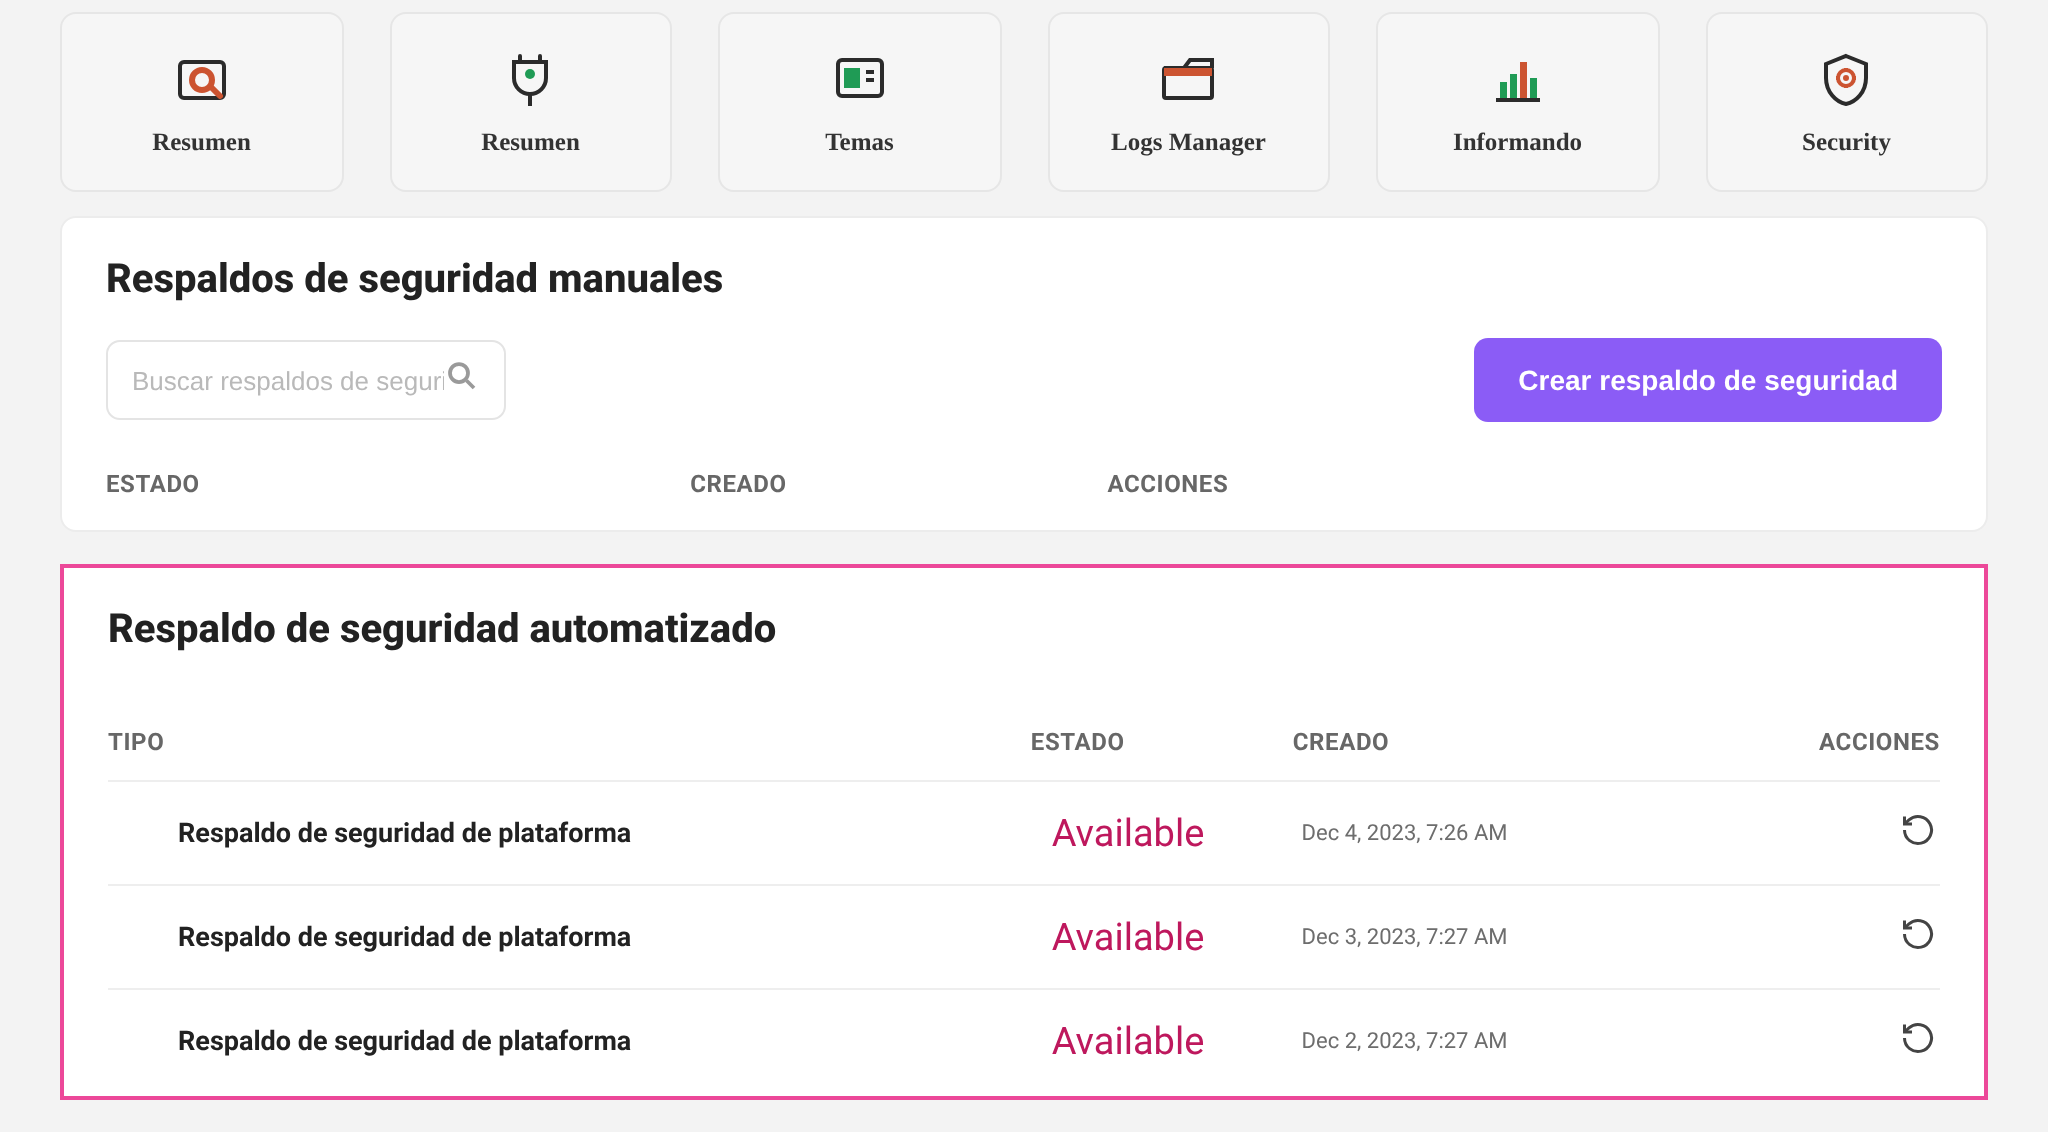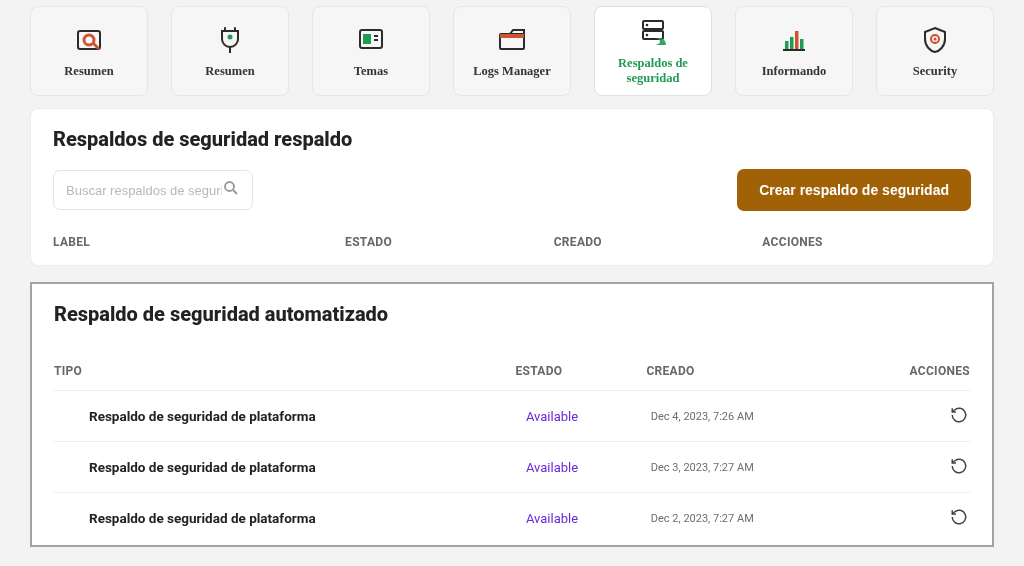--- a/index.html
+++ b/index.html
@@ -82,21 +82,21 @@
     flex: 1;
     border: none;
     outline: none;
     font-size: 13px;
     color: #333;
     background: transparent;
     width: 100%;
   }
   .search input::placeholder { color: #b9b9b9; }
   .btn-primary {
-    background: #a16207;
+    background: #8b5cf6;
     color: #fff;
     border: none;
     border-radius: 7px;
     height: 42px;
     padding: 0 22px;
     font-size: 14px;
     font-weight: 700;
     cursor: pointer;
   }
 
@@ -111,37 +111,37 @@
   }
   .thead span {
     font-size: 12px;
     font-weight: 700;
     color: #676767;
     letter-spacing: 0.3px;
   }
 
   
   .card.auto {
-    border: 2px solid #a3a3a3;
+    border: 2px solid #ec4899;
     border-radius: 0;
     padding-bottom: 2px;
   }
   .auto .thead {
     grid-template-columns: 1.7fr 0.45fr 0.95fr 0.2fr;
     padding: 6px 0 12px 0;
     gap: 12px;
   }
   .auto .thead .col-actions { text-align: right; }
   .auto .trow {
     grid-template-columns: 1.7fr 0.45fr 0.95fr 0.2fr;
     border-top: 1px solid #eee;
     padding: 14px 0;
   }
   .trow .c1 { font-size: 13.5px; font-weight: 700; color: #222; margin-left: 35px; }
-  .trow .c2 { font-size: 13px; color: #6d28d9; }
+  .trow .c2 { font-size: 19px; color: #be185d; }
   .trow .c3 { font-size: 11px; color: #6d6d6d; }
   .trow .c4 { display:flex; justify-content:flex-end; }
   .restore-btn {
     width: 22px; height: 22px;
     background: transparent;
     border: none;
     cursor: pointer;
     color: #444;
     display:flex; align-items:center; justify-content:center;
   }
@@ -187,32 +187,20 @@
     <div class="tab">
       <span class="ic">
         <svg width="30" height="30" viewBox="0 0 30 30">
             <path d="M3 9h10l3-4h11v4" fill="none" stroke="#2b2b2b" stroke-width="2"></path>
             <rect x="3" y="9" width="24" height="15" rx="1" fill="none" stroke="#2b2b2b" stroke-width="2"></rect>
             <rect x="3" y="9" width="24" height="4" fill="#cc5431"></rect>
           </svg>
       </span>
       <span>Logs Manager</span>
     </div>
-    <div class="tab active">
-      <span class="ic">
-        <svg width="30" height="30" viewBox="0 0 30 30">
-            <rect x="5" y="4" width="20" height="8" rx="1" fill="none" stroke="#2b2b2b" stroke-width="2"></rect>
-            <rect x="5" y="14" width="20" height="8" rx="1" fill="none" stroke="#2b2b2b" stroke-width="2"></rect>
-            <circle cx="9" cy="8" r="1.3" fill="#2b2b2b"></circle>
-            <circle cx="9" cy="18" r="1.3" fill="#2b2b2b"></circle>
-            <path d="M16 21c3 0 6 1.5 6 3.5S19 28 16 28h12c0-4-3-7-6-7" fill="#1f9b55" opacity="0.9"></path>
-          </svg>
-      </span>
-      <span>Respaldos de seguridad</span>
-    </div>
     <div class="tab">
       <span class="ic">
         <svg width="30" height="30" viewBox="0 0 30 30">
             <line x1="4" y1="25" x2="26" y2="25" stroke="#2b2b2b" stroke-width="2"></line>
             <rect x="6" y="16" width="3.5" height="8" fill="#1f9b55"></rect>
             <rect x="11" y="12" width="3.5" height="12" fill="#1f9b55"></rect>
             <rect x="16" y="6" width="3.5" height="18" fill="#cc5431"></rect>
             <rect x="21" y="14" width="3.5" height="10" fill="#1f9b55"></rect>
           </svg>
       </span>
@@ -225,35 +213,34 @@
             <circle cx="15" cy="14" r="4" fill="none" stroke="#cc5431" stroke-width="2"></circle>
             <circle cx="15" cy="14" r="1.5" fill="#cc5431"></circle>
             <path d="M15 10v-1M15 19v-1M11 14h-1M20 14h-1" stroke="#cc5431" stroke-width="2"></path>
           </svg>
       </span>
       <span>Security</span>
     </div>
   </div>
 
   <div class="card manual">
-    <h2>Respaldos de seguridad respaldo</h2>
+    <h2>Respaldos de seguridad manuales</h2>
     <div class="toolbar">
       <div class="search">
         <input type="text" placeholder="Buscar respaldos de seguridad" style="">
         <span style="color:#9a9a9a;">
           <svg width="18" height="18" viewBox="0 0 24 24" fill="none" stroke="currentColor" stroke-width="2.5">
               <circle cx="10" cy="10" r="6"></circle>
               <line x1="15" y1="15" x2="20" y2="20"></line>
             </svg>
         </span>
       </div>
       <button class="btn-primary">Crear respaldo de seguridad</button>
     </div>
     <div class="thead">
-      <span>LABEL</span>
       <span>ESTADO</span>
       <span>CREADO</span>
       <span>ACCIONES</span>
     </div>
   </div>
 
   <div class="card auto">
     <h2>Respaldo de seguridad automatizado</h2>
     <div style="height:14px"></div>
     <div class="thead">

